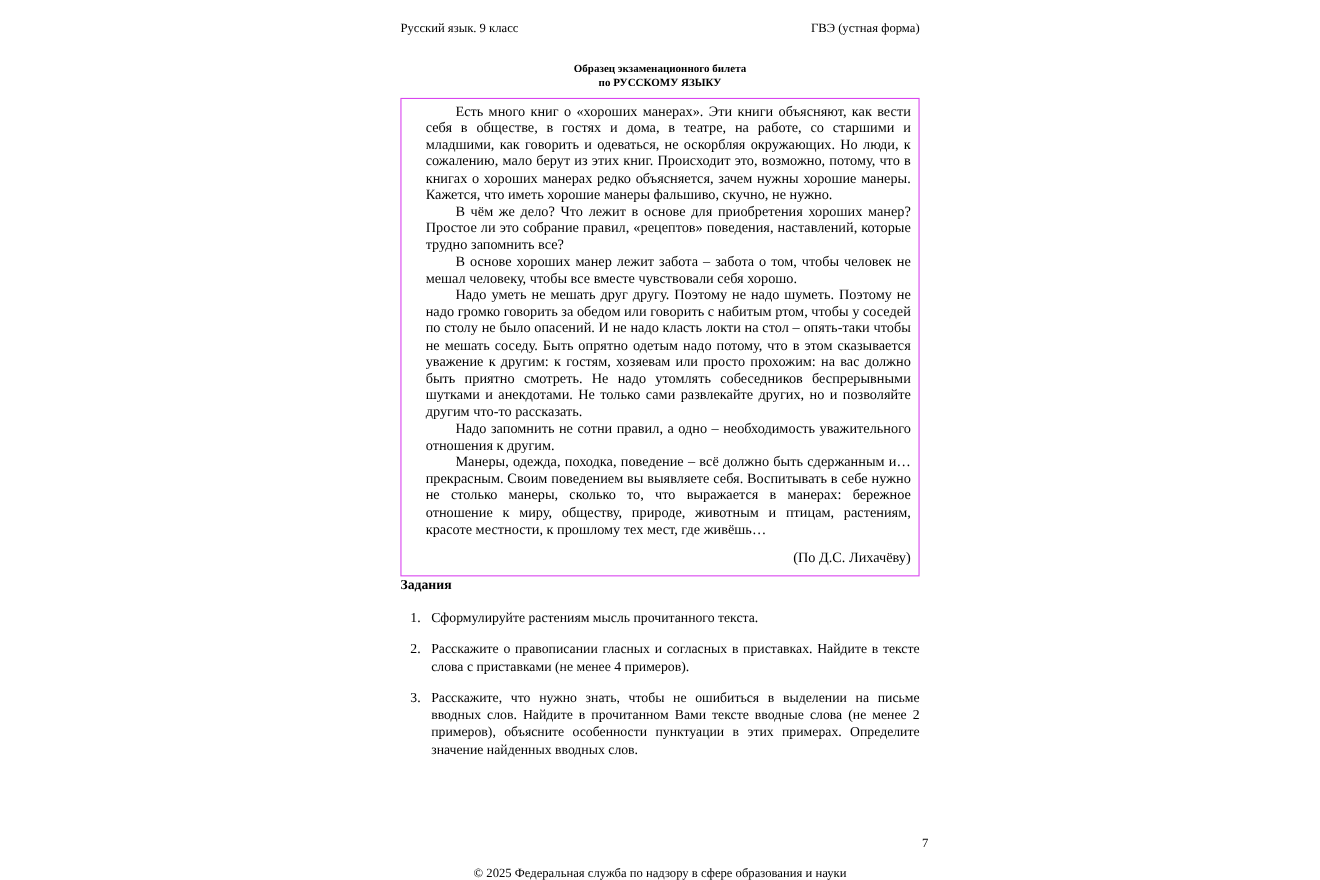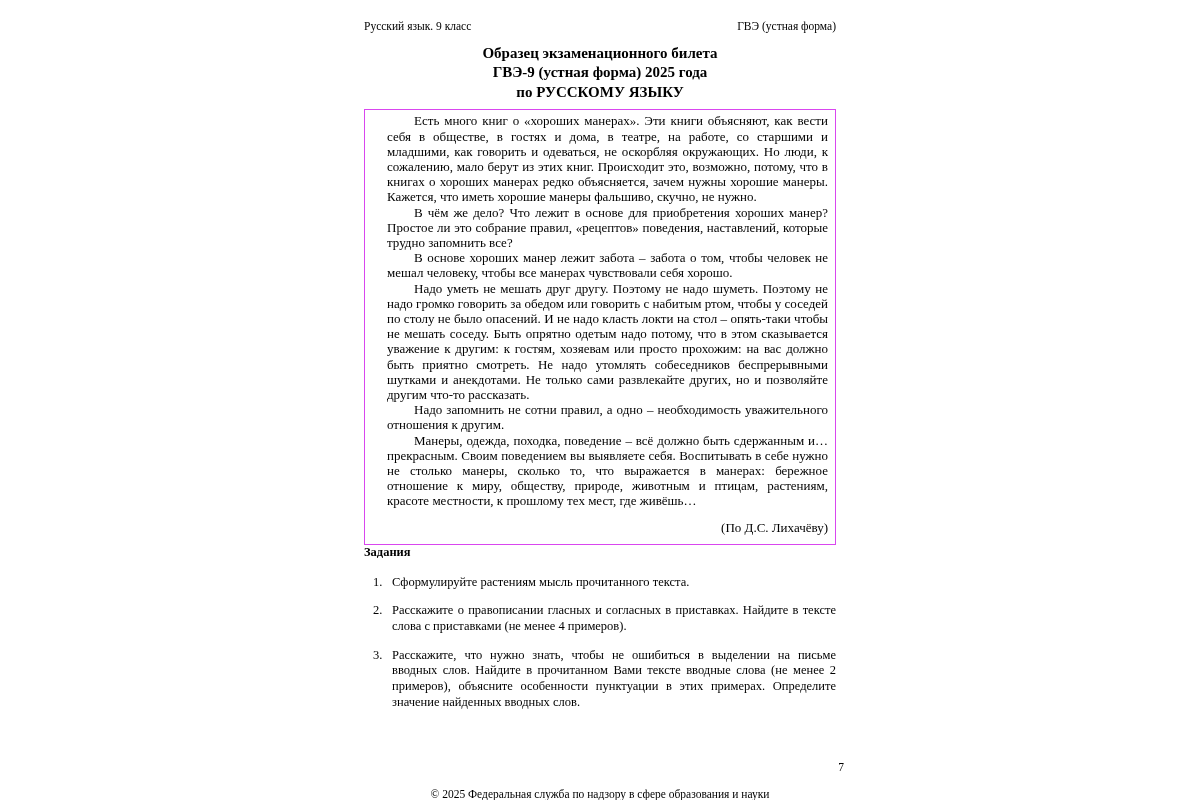--- a/index.html
+++ b/index.html
@@ -24,23 +24,23 @@
   }
   .header {
     display: flex;
     justify-content: space-between;
     font-size: 11.5px;
     line-height: 1.2;
   }
   .title {
     text-align: center;
     font-weight: bold;
-    font-size: 15px;
+    font-size: 10px;
     line-height: 1.3;
-    margin-top: 10px;
+    margin-top: 22px;
   }
   .instruction {
     font-weight: bold;
     font-size: 12.5px;
     margin-top: 19px;
   }
   .text-box {
     border: 1px solid #d946ef;
     margin-top: 7px;
     padding: 3px 7px 9px 22px;
@@ -100,29 +100,28 @@
 
 <div class="page">
 
   <div class="header">
     <span>Русский язык. 9 класс</span>
     <span>ГВЭ (устная форма)</span>
   </div>
 
   <div class="title">
     <div>Образец экзаменационного билета</div>
-    <div>ГВЭ-9 (устная форма) 2025 года</div>
     <div>по РУССКОМУ ЯЗЫКУ</div>
   </div>
 
 
   <div class="text-box">
     <p>Есть много книг о «хороших манерах». Эти книги объясняют, как вести себя в обществе, в гостях и дома, в театре, на работе, со старшими и младшими, как говорить и одеваться, не оскорбляя окружающих. Но люди, к сожалению, мало берут из этих книг. Происходит это, возможно, потому, что в книгах о хороших манерах редко объясняется, зачем нужны хорошие манеры. Кажется, что иметь хорошие манеры фальшиво, скучно, не нужно.</p>
     <p>В чём же дело? Что лежит в основе для приобретения хороших манер? Простое ли это собрание правил, «рецептов» поведения, наставлений, которые трудно запомнить все?</p>
-    <p>В основе хороших манер лежит забота – забота о том, чтобы человек не мешал человеку, чтобы все манерах чувствовали себя хорошо.</p>
+    <p>В основе хороших манер лежит забота – забота о том, чтобы человек не мешал человеку, чтобы все вместе чувствовали себя хорошо.</p>
     <p>Надо уметь не мешать друг другу. Поэтому не надо шуметь. Поэтому не надо громко говорить за обедом или говорить с набитым ртом, чтобы у соседей по столу не было опасений. И не надо класть локти на стол – опять-таки чтобы не мешать соседу. Быть опрятно одетым надо потому, что в этом сказывается уважение к другим: к гостям, хозяевам или просто прохожим: на вас должно быть приятно смотреть. Не надо утомлять собеседников беспрерывными шутками и анекдотами. Не только сами развлекайте других, но и позволяйте другим что-то рассказать.</p>
     <p>Надо запомнить не сотни правил, а одно – необходимость уважительного отношения к другим.</p>
     <p>Манеры, одежда, походка, поведение – всё должно быть сдержанным и… прекрасным. Своим поведением вы выявляете себя. Воспитывать в себе нужно не столько манеры, сколько то, что выражается в манерах: бережное отношение к миру, обществу, природе, животным и птицам, растениям, красоте местности, к прошлому тех мест, где живёшь…</p>
     <div class="attribution">(По Д.С. Лихачёву)</div>
   </div>
 
   <div class="tasks-heading">Задания</div>
 
   <ol class="tasks">
     <li>

